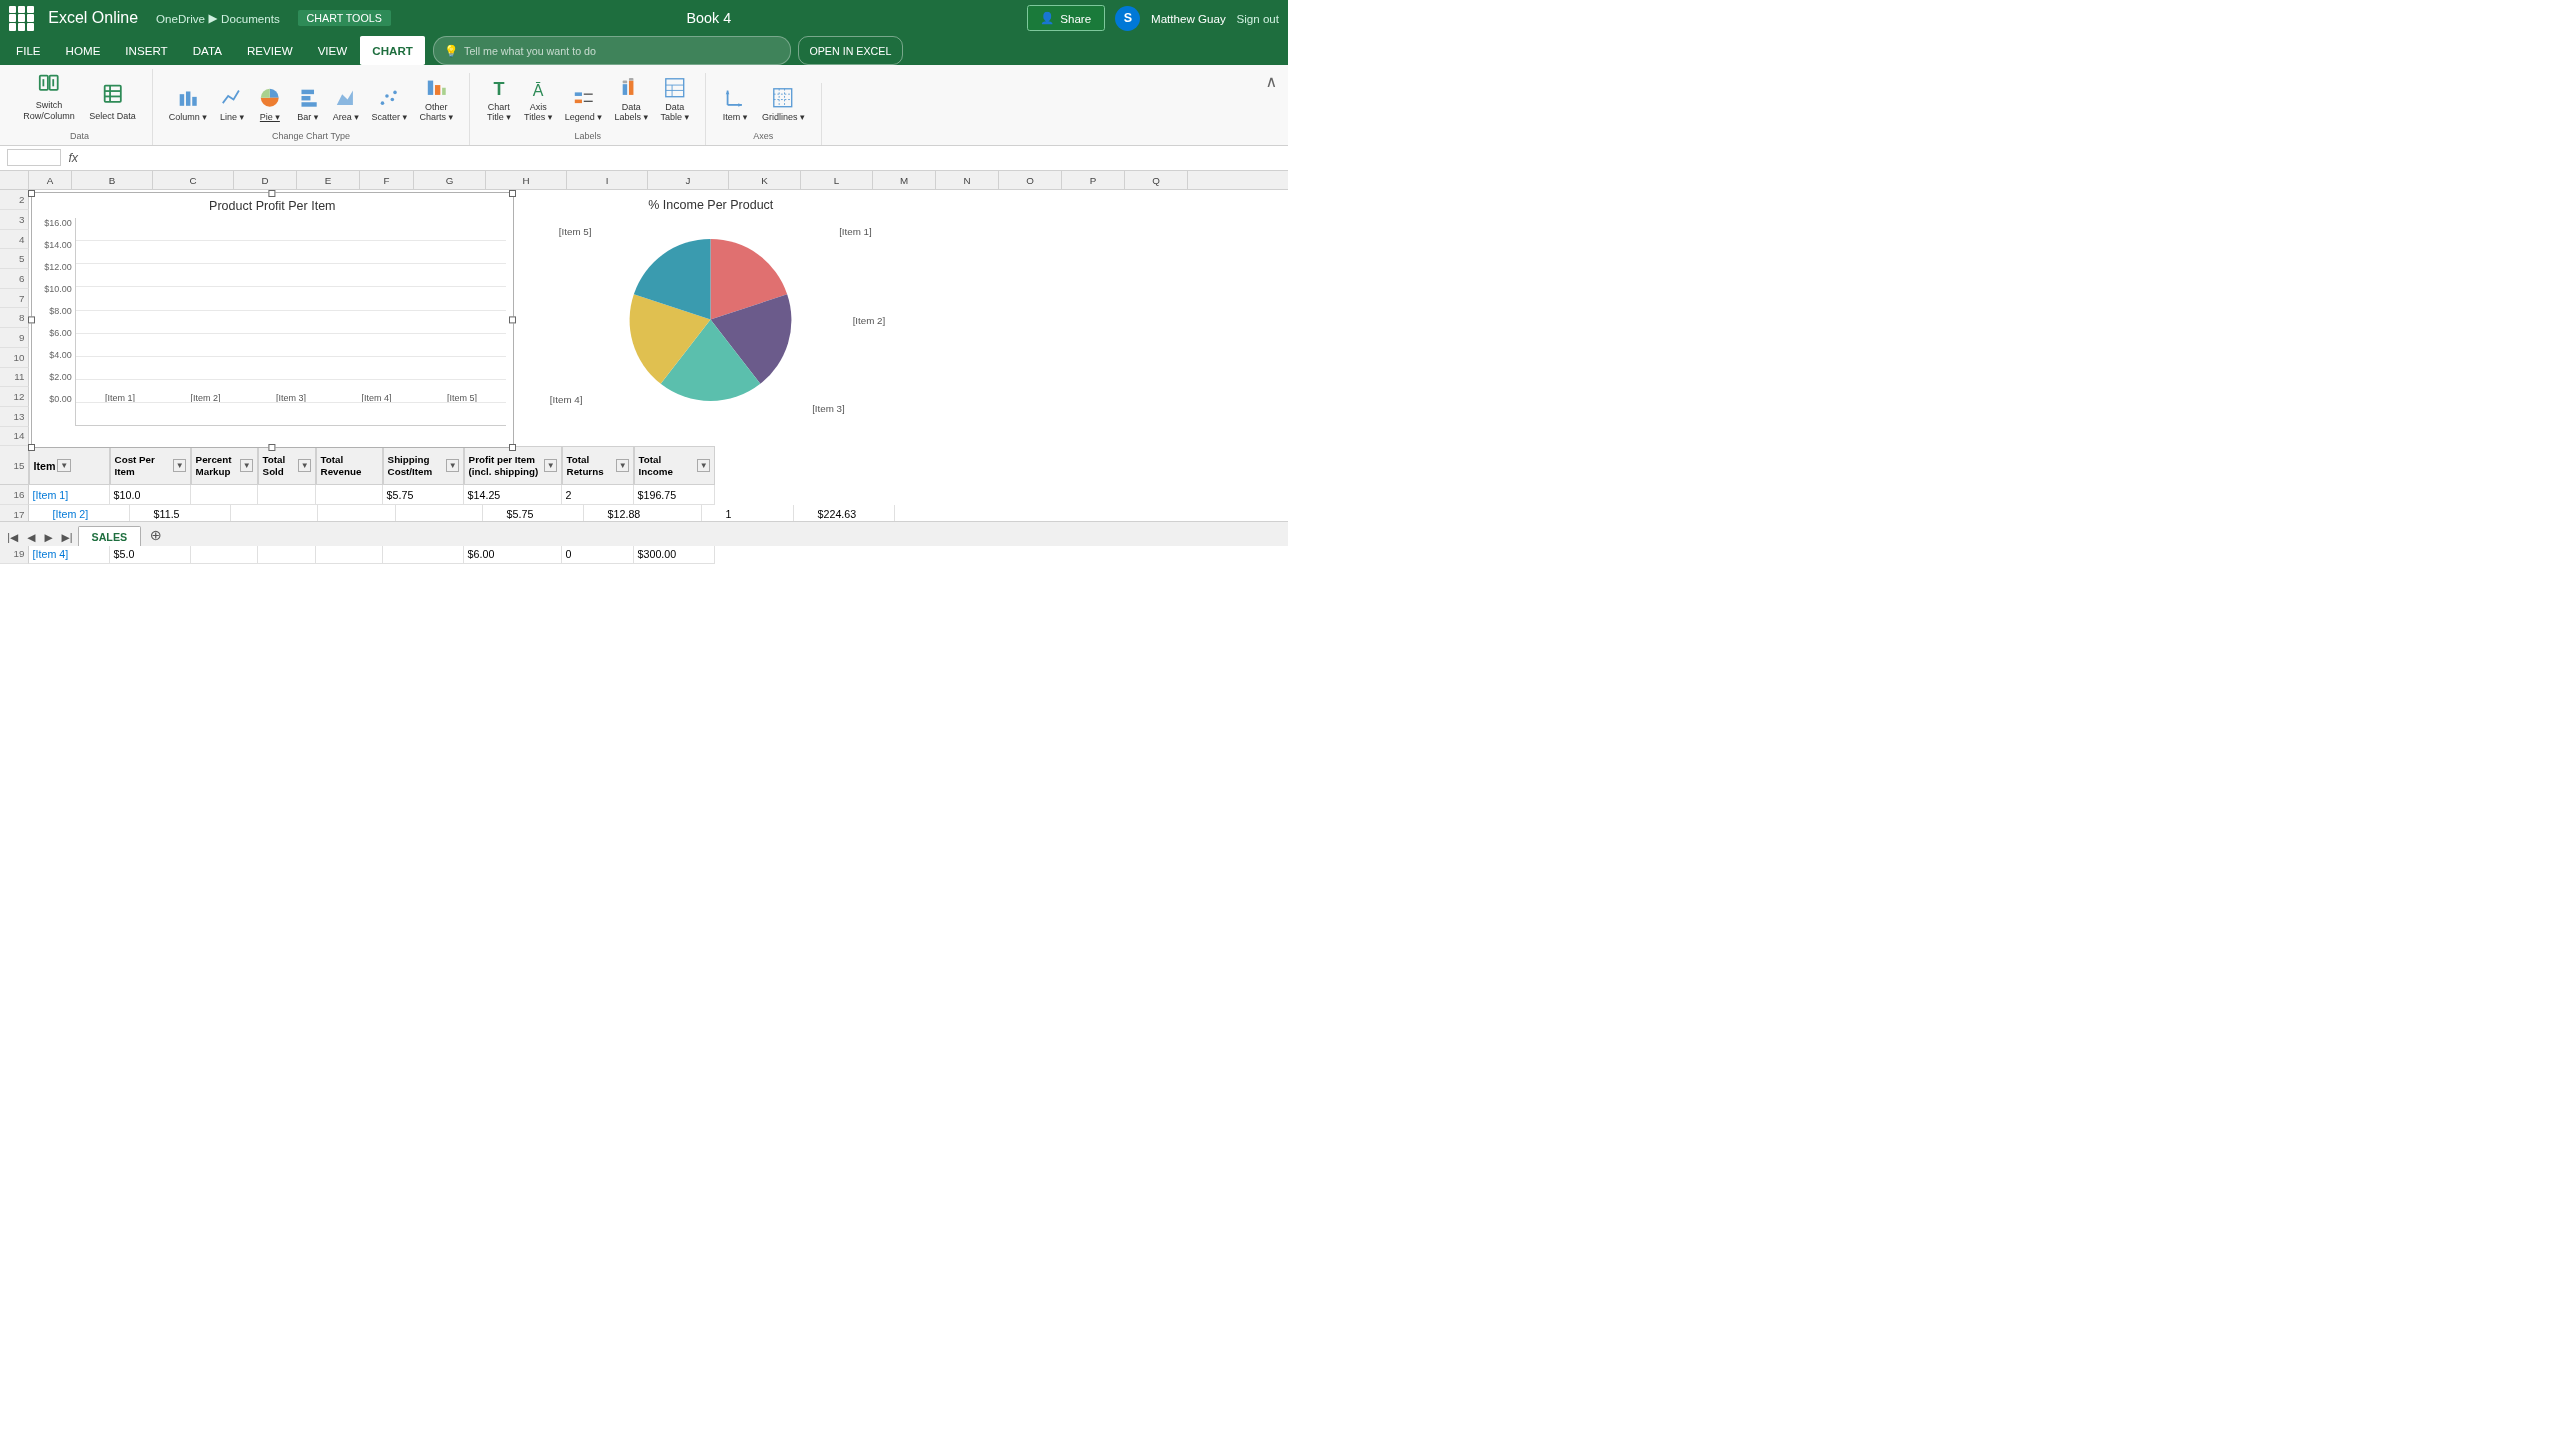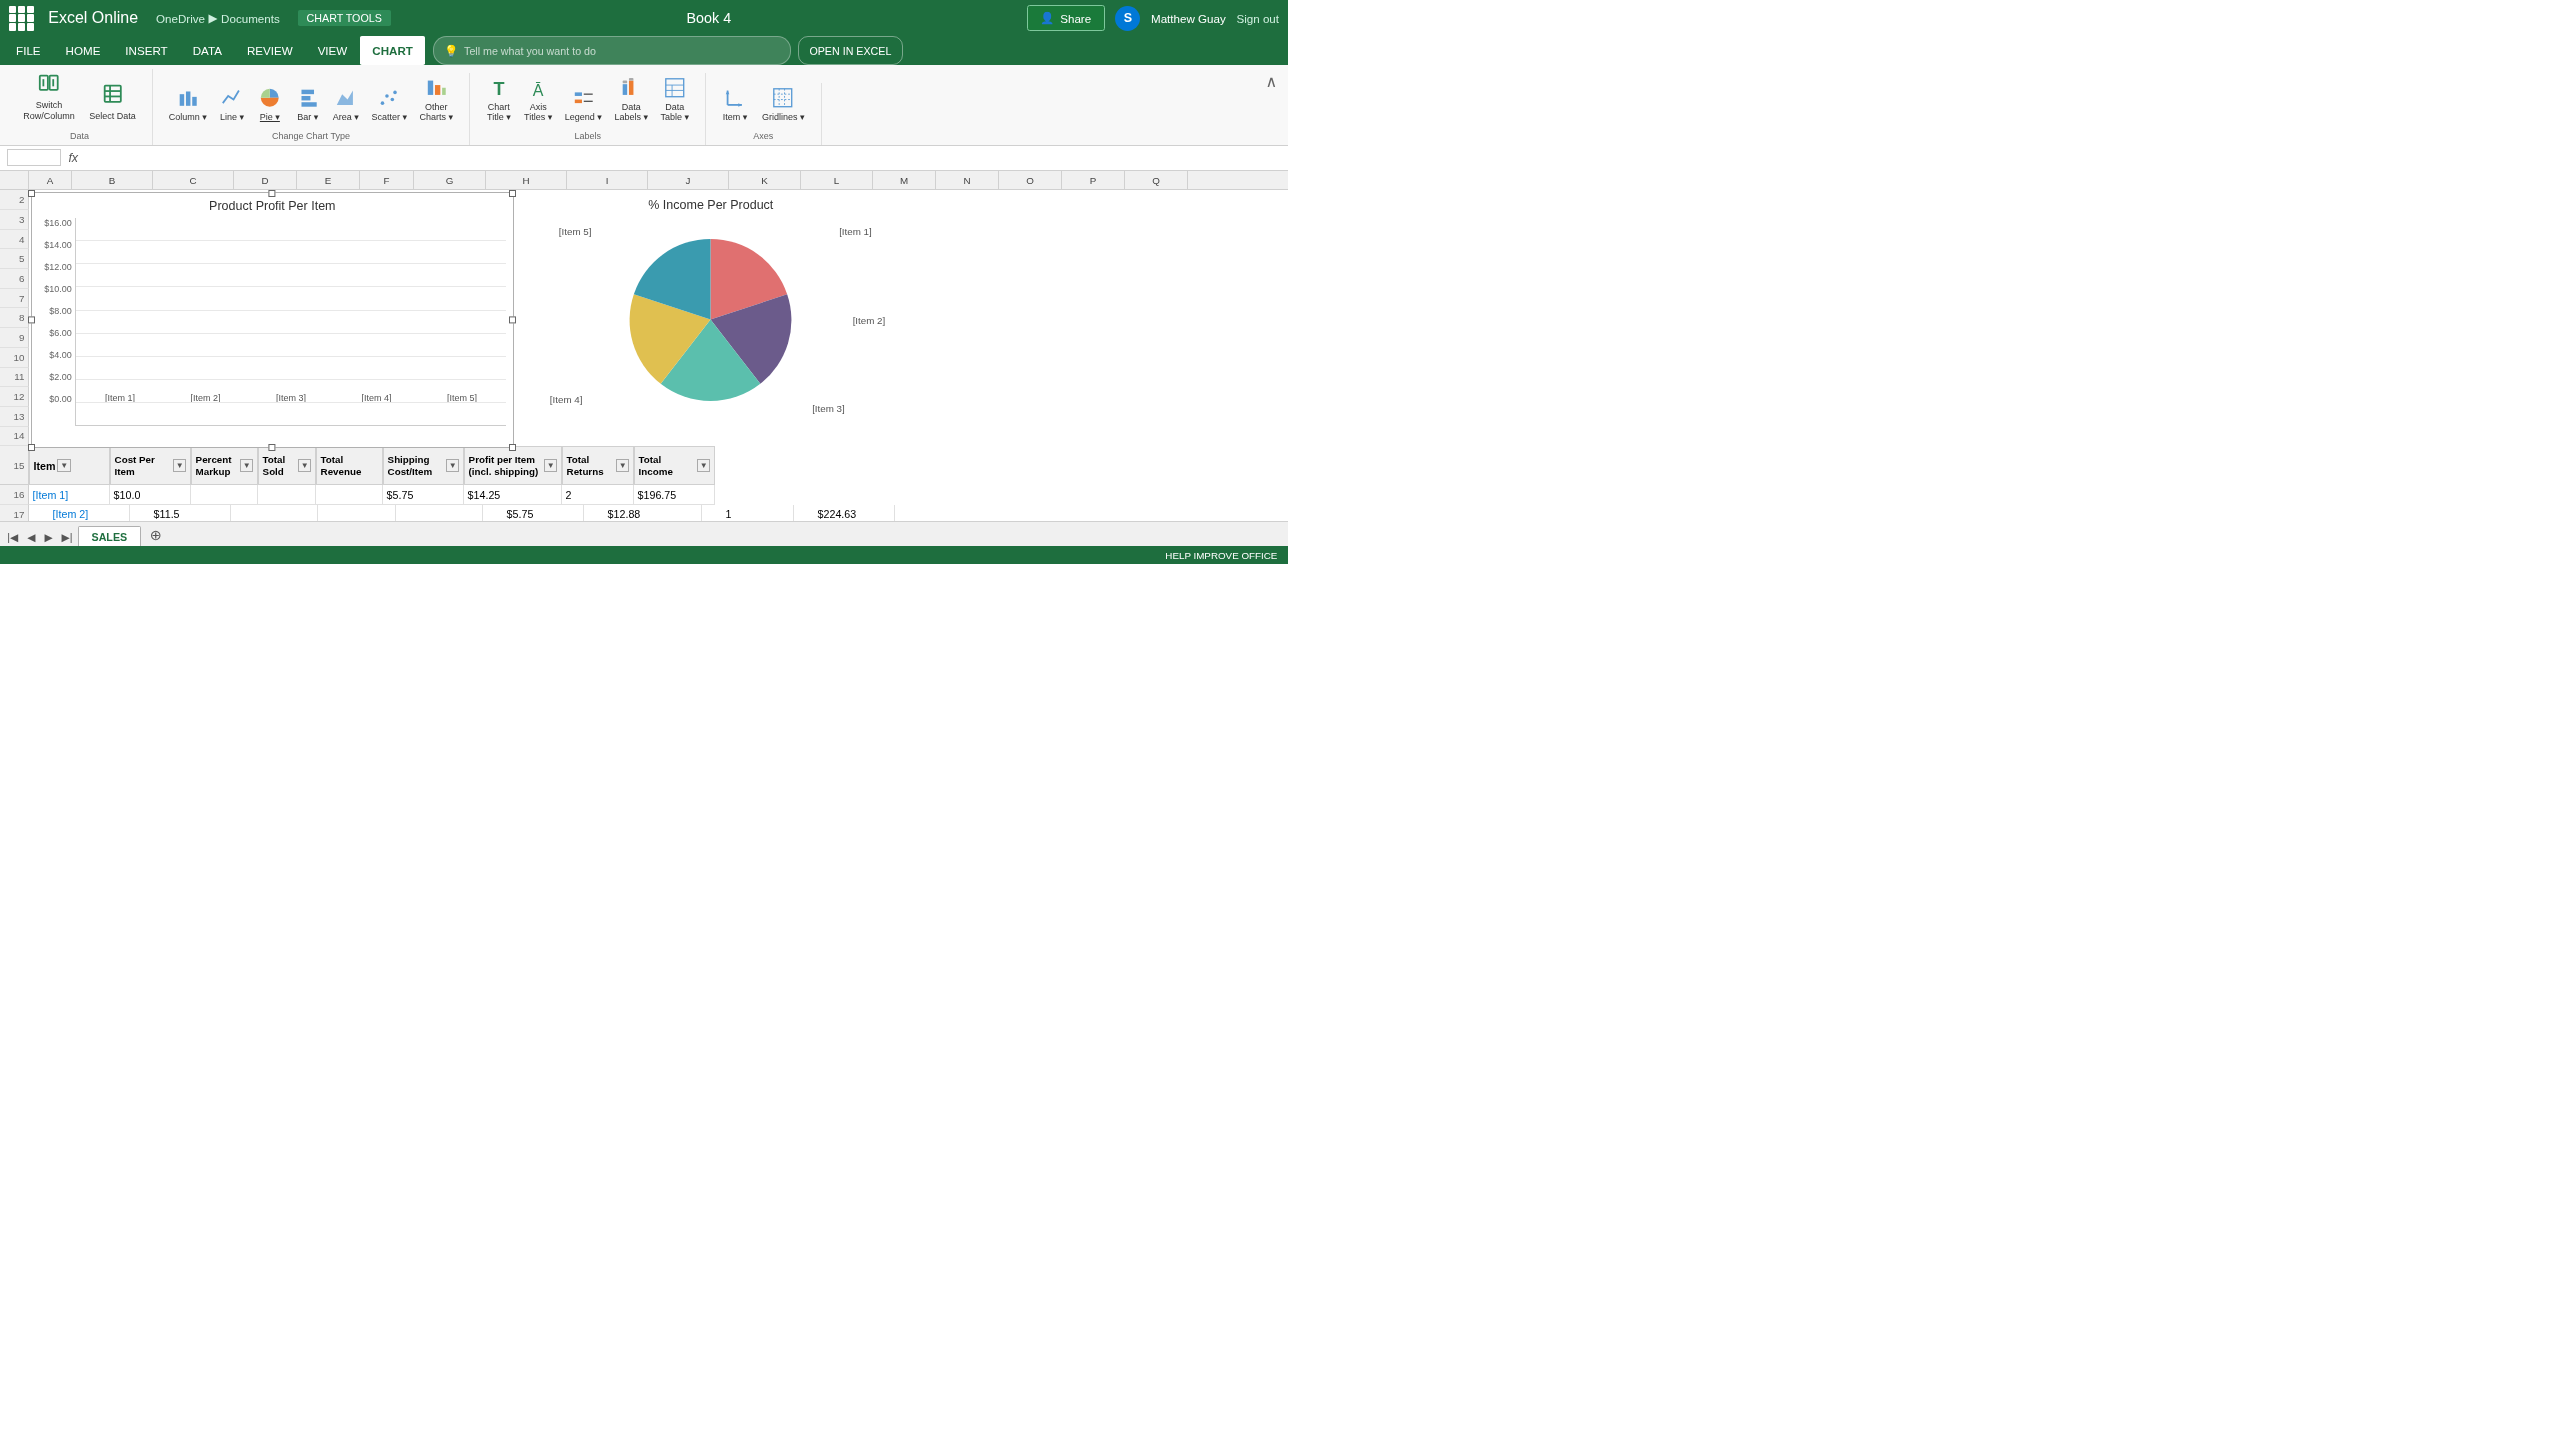--- a/index.html
+++ b/index.html
@@ -650,18 +650,15 @@
     <div class="nav-arrows">
       <span class="nav-arrow">|◀</span>
       <span class="nav-arrow">◀</span>
       <span class="nav-arrow">▶</span>
       <span class="nav-arrow">▶|</span>
     </div>
     <div class="sheet-tab active">SALES</div>
     <div class="add-sheet">⊕</div>
   </div>
 
-  <div class="status-bar">
-    <span style="cursor:pointer;">HELP IMPROVE OFFICE</span>
-  </div>
 
 </div>
 
 
 </body></html>

